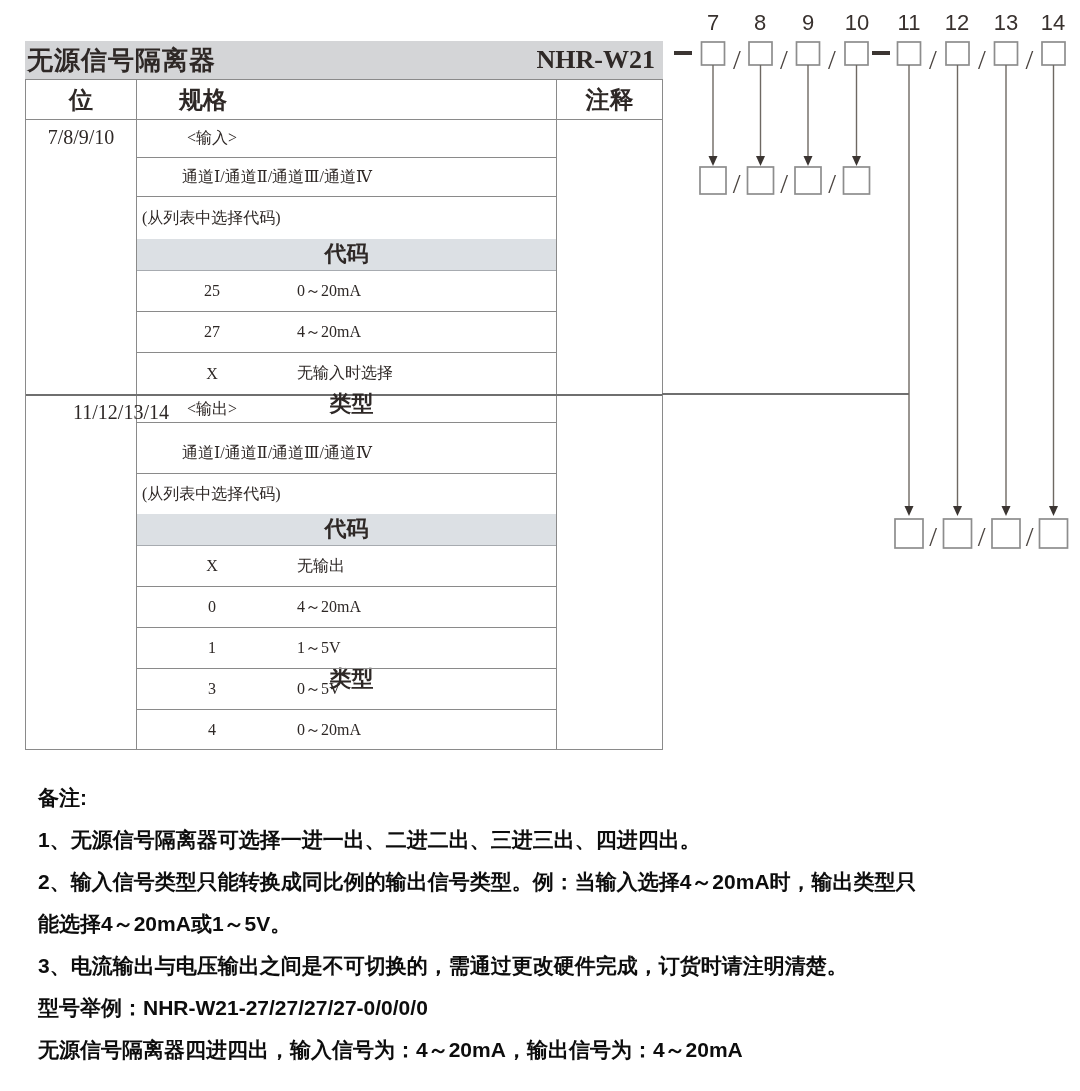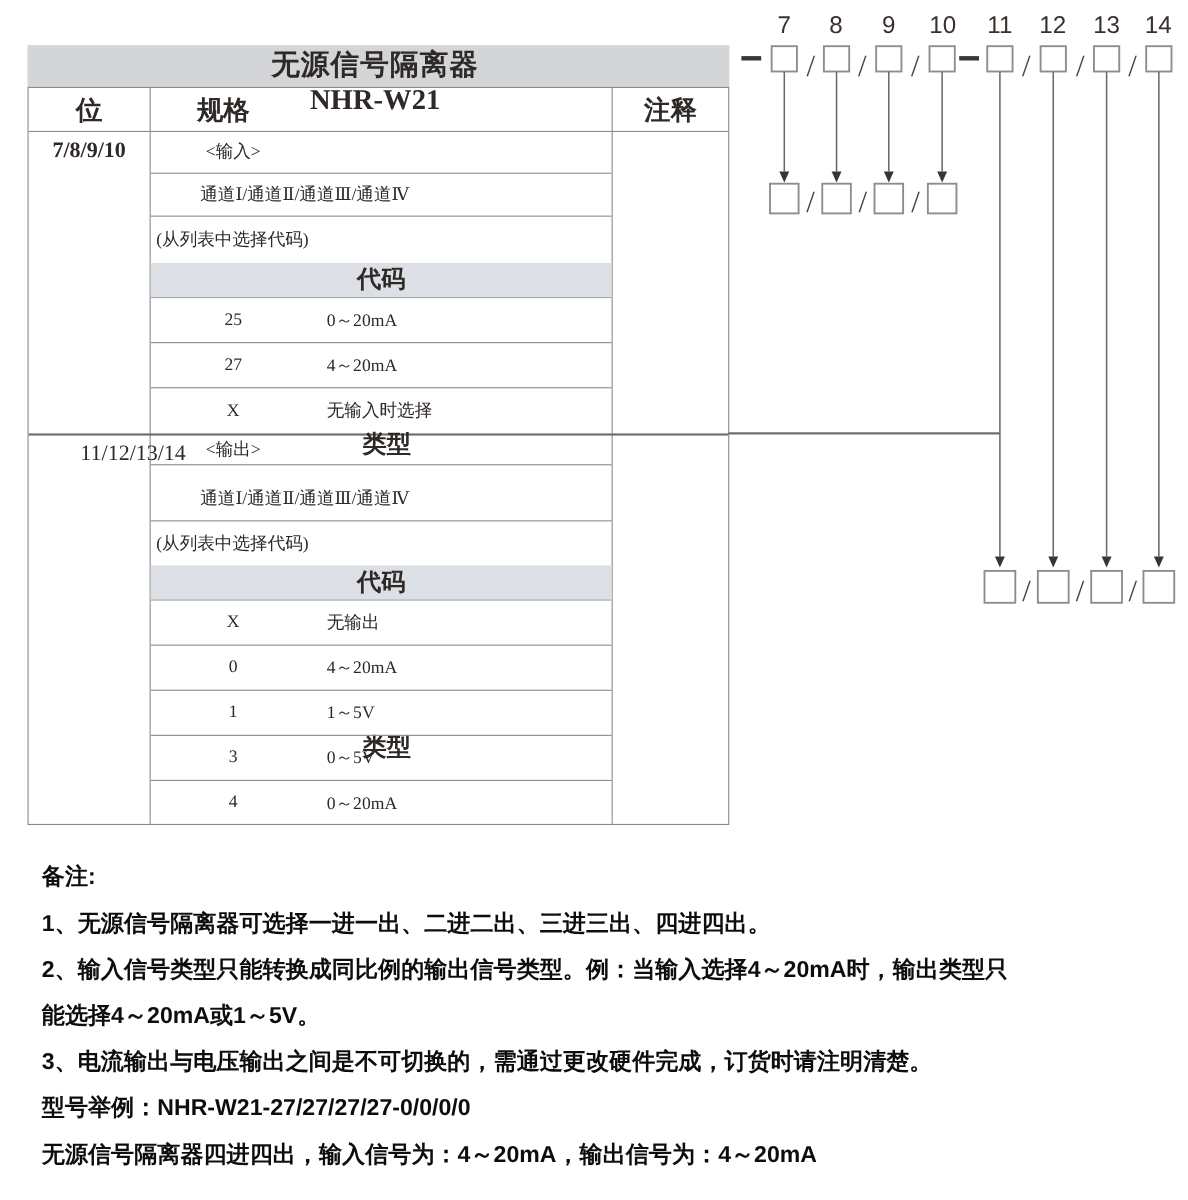--- a/index.html
+++ b/index.html
@@ -2,21 +2,21 @@
 <html><head>
 <meta charset="utf-8">
 <style>
   html,body{margin:0;padding:0;background:#ffffff;}
   .page{position:relative;width:1080px;height:1091px;background:#ffffff;overflow:hidden;
         font-family:"Liberation Serif","DejaVu Serif",serif;color:#2e2826;}
 
   
   .title-bar{position:absolute;left:25px;top:41px;width:638px;height:38px;
              background:#d4d5d7;display:flex;align-items:center;justify-content:space-between;
-             box-sizing:border-box;padding:0 8px 0 2px;flex-direction:column;}
+             box-sizing:border-box;padding:0 8px 0 2px;}
   .title-bar .product{font-size:26px;font-weight:bold;letter-spacing:1px;}
   .title-bar .model{font-size:26px;font-weight:bold;font-family:"Liberation Serif","DejaVu Serif",serif;}
 
   
   .spec-table{position:absolute;left:25px;top:79px;width:638px;height:671px;
               box-sizing:border-box;border:1px solid #8a8a8a;}
   .vline{position:absolute;top:0;bottom:0;width:0;border-left:1px solid #8a8a8a;}
   .v1{left:110px;} .v2{left:530px;}
   .cell{position:absolute;box-sizing:border-box;font-size:21px;}
   .th{font-weight:bold;font-size:24px;}
@@ -64,21 +64,21 @@
     <div class="vline v2"></div>
 
     <div class="hdr-row">
       <div class="cell th hdr-pos">位</div>
       <div class="cell th hdr-spec">规格</div>
       <div class="cell th hdr-note">注释</div>
     </div>
 
     <div class="divider"></div>
 
-    <div class="pos-cell" style="top:46px;font-weight:bold;">7/8/9/10</div>
+    <div class="pos-cell" style="top:46px;">7/8/9/10</div>
     <div class="pos-cell" style="top:321px;margin-left:40px;">11/12/13/14</div>
 
     <div class="srow bb" style="top:39px;height:39px;padding-left:50px;">&lt;输入&gt;</div>
     <div class="srow bb" style="top:78px;height:39px;padding-left:45px;">通道Ⅰ/通道Ⅱ/通道Ⅲ/通道Ⅳ</div>
     <div class="srow" style="top:117px;height:42px;padding-left:5px;">(从列表中选择代码)</div>
     <div class="srow gray" style="top:159px;height:32px;">
       <span class="code-col">代码</span>
       <span class="type-col">类型</span>
     </div>
     <div class="srow bb" style="top:191px;height:41px;">

